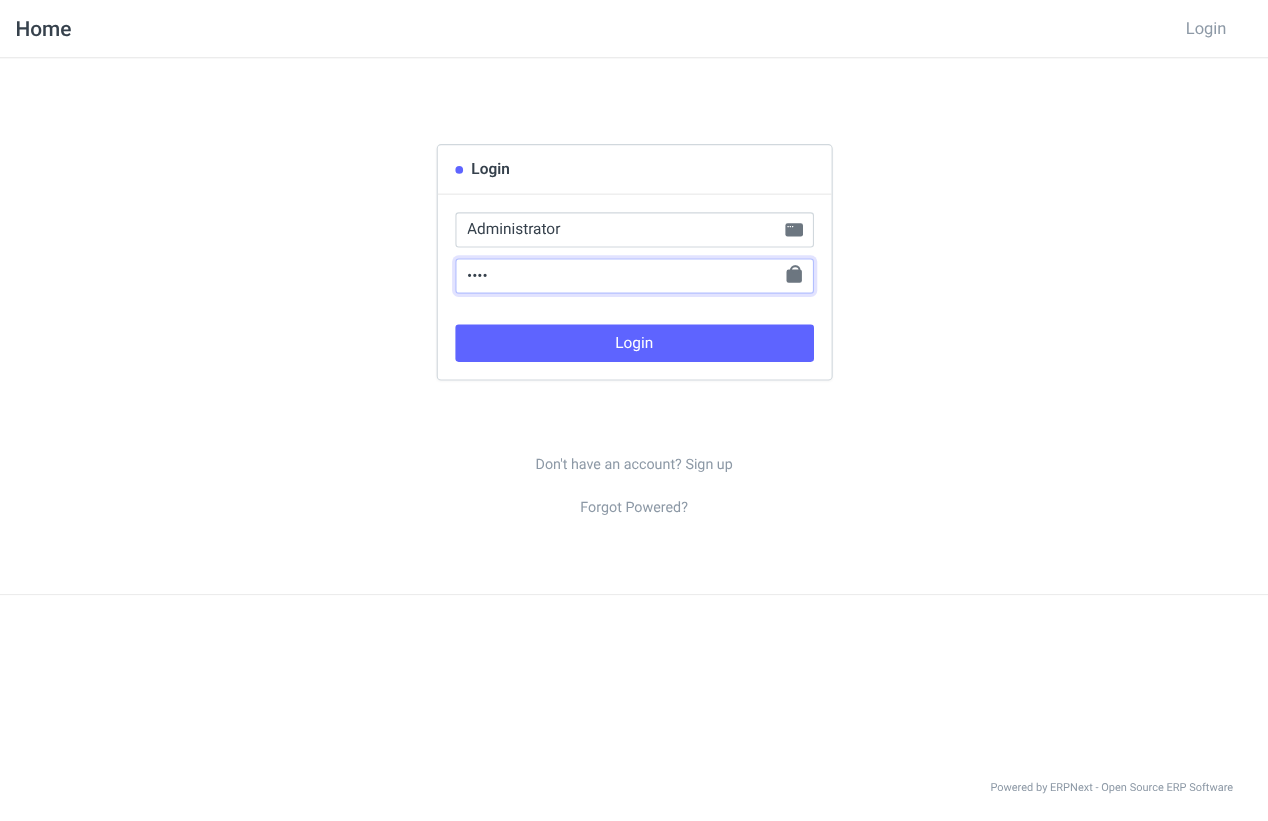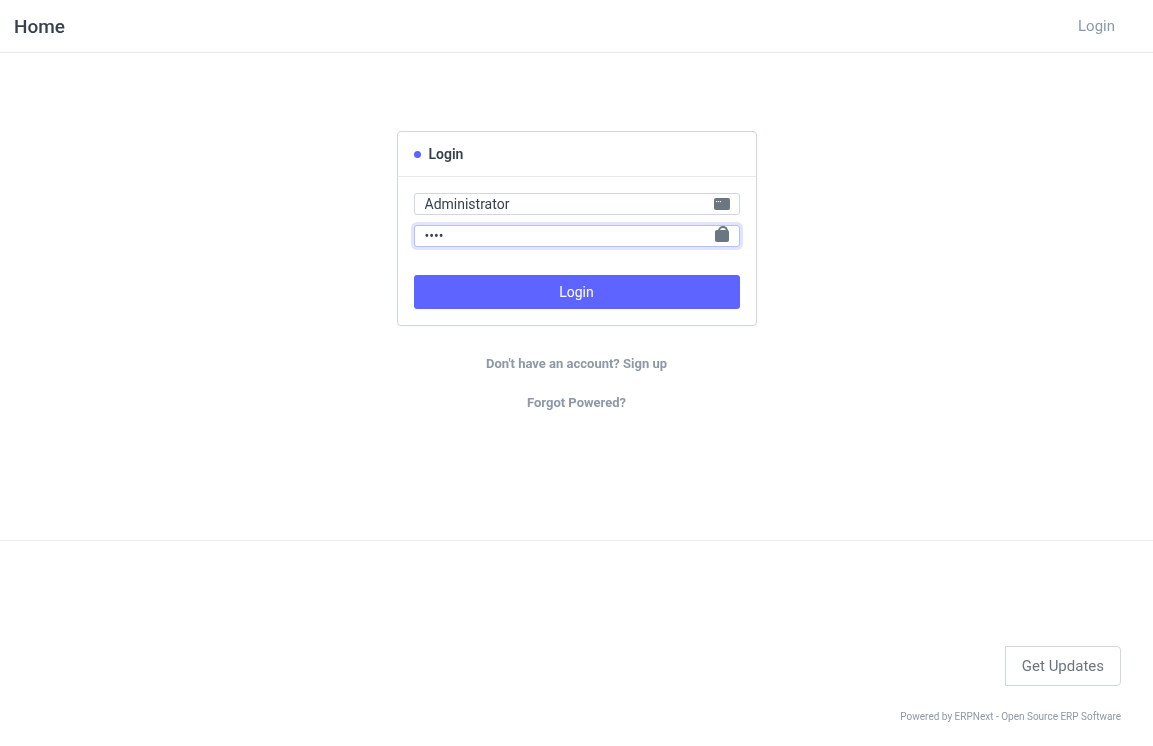--- a/index.html
+++ b/index.html
@@ -1,15 +1,15 @@
 <!DOCTYPE html>
 <html><head>
   <meta charset="utf-8">
   <style>
-    * { box-sizing: border-box; margin: 0; padding: 0; }
+    * { box-sizing: border-box; margin: 0; padding: 0; gap: 39px; }
     body {
       font-family: -apple-system, BlinkMacSystemFont, "Segoe UI", Roboto, "Helvetica Neue", Arial, sans-serif;
       background: #fff;
       color: #36414c;
       width: 1153px;
       height: 746px;
       position: relative;
       overflow: hidden;
     }
     .navbar {
@@ -70,21 +70,21 @@
       position: relative;
       margin-bottom: 10px;
     }
     .text-input {
       width: 100%;
       padding: 8px 36px 8px 10px;
       border: 1px solid #d1d8dd;
       border-radius: 3px;
       font-size: 14px;
       color: #36414c;
-      height: 22px;
+      height: 32px;
       outline: none;
       font-family: inherit;
     }
     .text-input::placeholder { color: #8d99a6; }
     .input-wrap.focused .text-input {
       border-color: #b3bfff;
       box-shadow: 0 0 0 3px rgba(94,100,255,0.18);
     }
     .input-icon {
       position: absolute;
@@ -145,21 +145,21 @@
       font-family: inherit;
     }
     .links {
       margin-top: 30px;
       text-align: center;
     }
     .link-item {
       display: block;
       font-size: 13px;
       color: #8d99a6;
-      font-weight: 700;
+      font-weight: 400;
       margin-bottom: 24px;
       cursor: pointer;
     }
     .footer-divider {
       position: absolute;
       top: 540px;
       left: 0;
       right: 0;
       border-top: 1px solid #ececec;
     }
@@ -237,18 +237,17 @@
 
   <div class="links">
     <a class="link-item">Don't have an account? Sign up</a>
     <a class="link-item">Forgot Powered?</a>
   </div>
 </div>
 
 <div class="footer-divider"></div>
 
 <div class="footer">
-  <button class="updates-btn">Get Updates</button>
 </div>
 
 <div class="powered">
   <span class="pl">Powered by ERPNext - Open Source ERP Software</span>
 </div>
 
 </body></html>

